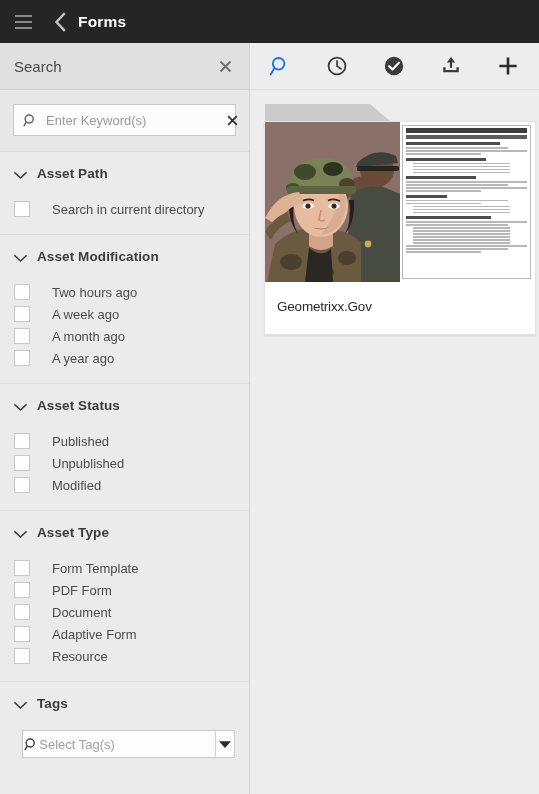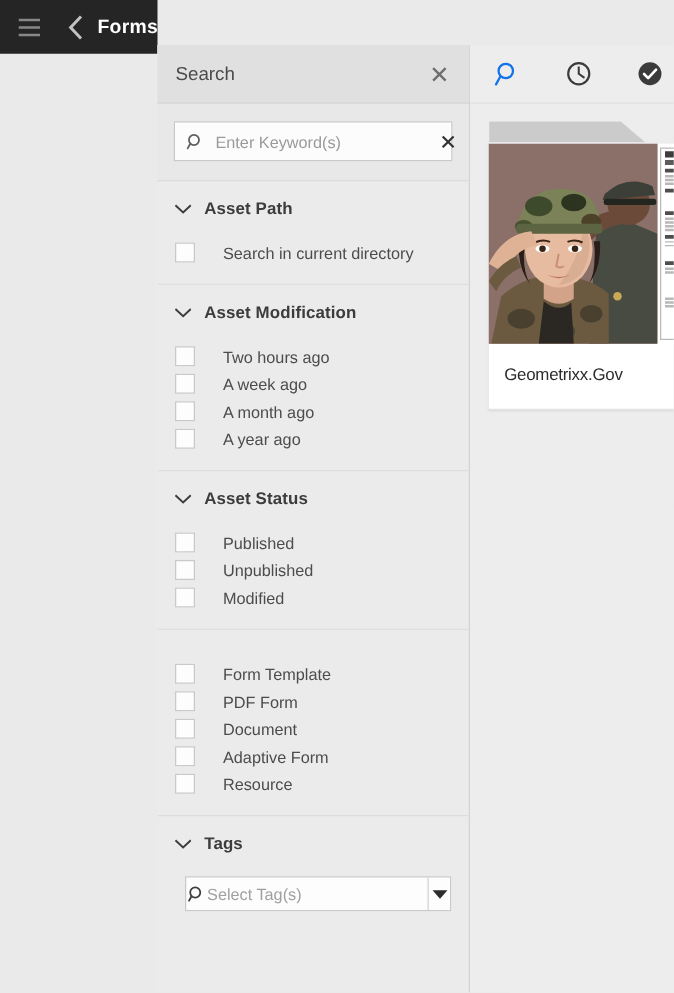--- a/index.html
+++ b/index.html
@@ -3,21 +3,21 @@
 <meta charset="utf-8">
 <title>Forms</title>
 <style>
   * { box-sizing: border-box; margin: 0; padding: 0; }
   html, body {
     width: 539px; height: 794px;
     font-family: "Liberation Sans", sans-serif;
     background: #eaeaea;
     overflow: hidden;
   }
-  .app { width: 539px; height: 794px; display: flex; flex-direction: row; }
+  .app { width: 539px; height: 794px; display: flex; flex-direction: column; }
 
   
   .topbar {
     height: 43px; flex: 0 0 43px;
     background: #252525;
     display: flex; align-items: center;
     padding-left: 10px;
   }
   .hamburger {
     width: 26px; height: 26px;
@@ -30,21 +30,21 @@
     width: 28px; height: 28px; display: flex; align-items: center;
     justify-content: center; cursor: pointer; margin-right: 4px;
   }
   .backchev svg { display: block; }
   .apptitle {
     color: #ffffff; font-size: 15.5px; font-weight: bold;
     letter-spacing: .2px; line-height: 43px;
   }
 
   
-  .body { flex: 1 1 auto; display: flex; min-height: 0; margin-top: 36px; }
+  .body { flex: 1 1 auto; display: flex; min-height: 0; }
 
   
   .rail {
     width: 250px; flex: 0 0 250px;
     background: #ebebeb;
     border-right: 1px solid #d4d4d4;
     display: flex; flex-direction: column;
     min-height: 0;
   }
   .rail-head {
@@ -274,20 +274,28 @@
               <span class="chk-label">Unpublished</span>
             </div>
             <div class="chk-row">
               <span class="chk"></span>
               <span class="chk-label">Modified</span>
             </div>
           </div>
         </div>
 
         <div class="facet">
+          <div class="facet-head">
+            <span>
+              <svg width="13" height="9" viewBox="0 0 14 9" aria-hidden="true">
+                <path d="M1 1.6 L7 7.2 L13 1.6" fill="none" stroke="#3c3c3c" stroke-width="1.7" stroke-linecap="square"></path>
+              </svg>
+            </span>
+            <span class="facet-title">Asset Type</span>
+          </div>
           <div class="facet-body">
             <div class="chk-row">
               <span class="chk"></span>
               <span class="chk-label">Form Template</span>
             </div>
             <div class="chk-row">
               <span class="chk"></span>
               <span class="chk-label">PDF Form</span>
             </div>
             <div class="chk-row">

